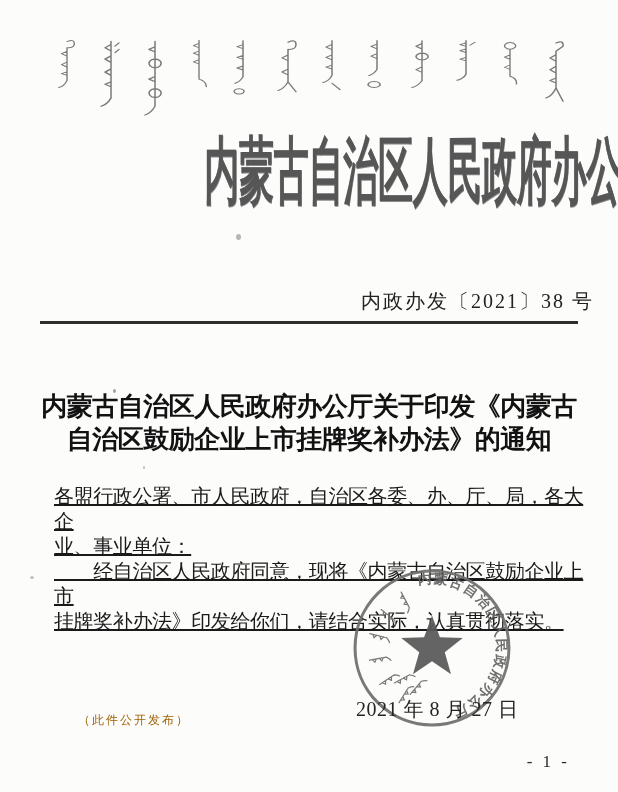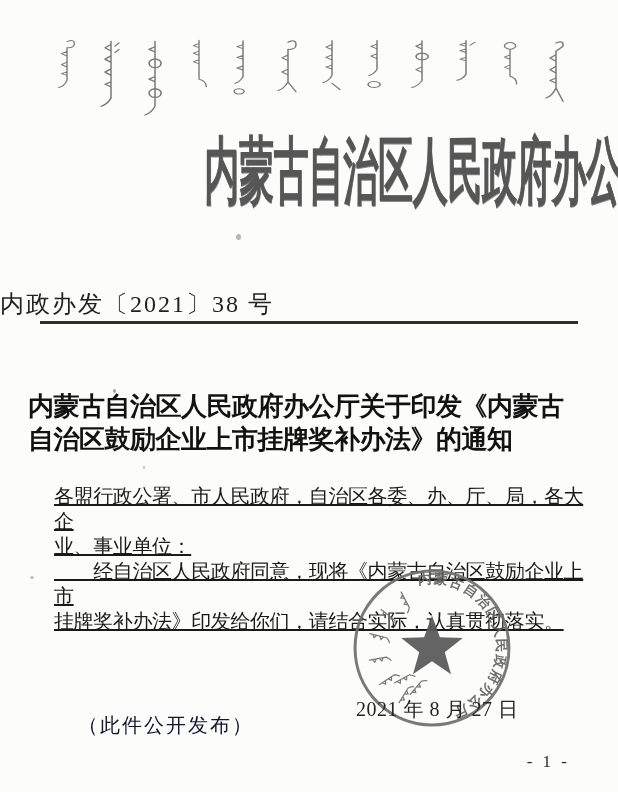--- a/index.html
+++ b/index.html
@@ -17,43 +17,43 @@
   .mongol-row svg{display:block;}
   .mglyph{stroke:#7a7a7a;stroke-width:1.5;fill:none;stroke-linecap:round;stroke-linejoin:round;}
   
   .masthead{position:absolute;left:0;top:122px;width:618px;text-align:center;white-space:nowrap;}
   .masthead-inner{
     display:inline-block;font-size:62px;font-weight:bold;letter-spacing:0px;
     color:#565656;text-shadow:0.5px 0.5px 0 #8a8a8a, -0.5px -0.5px 0 #9a9a9a;
     transform:scale(0.56,1.18);transform-origin:center top;
   }
   
-  .doc-number{position:absolute;left:0;top:288px;width:594px;text-align:left;
-    font-size:24px;letter-spacing:2px;color:#222;}
+  .doc-number{position:absolute;left:0;top:288px;width:594px;text-align:right;
+    font-size:20px;letter-spacing:2px;color:#222;}
   
   .rule{position:absolute;left:40px;top:321px;width:538px;height:3px;background:#2e2e2e;}
   
-  .notice-title{position:absolute;left:28px;top:390px;width:562px;text-align:left;
+  .notice-title{position:absolute;left:28px;top:390px;width:562px;text-align:center;
     font-weight:bold;font-size:26px;line-height:33px;letter-spacing:-0.5px;
     white-space:pre-line;color:#121212;}
   
   .notice-body{position:absolute;left:54px;top:484px;width:540px;
     font-size:20px;line-height:25px;letter-spacing:-0.4px;
     white-space:pre-line;color:#1a1a1a;text-decoration:underline;}
   
   .seal{position:absolute;left:351px;top:567px;width:162px;height:162px;z-index:2;opacity:0.92;}
   .seal-stroke{stroke:#6e6e6e;fill:none;}
   .seal-text{fill:#636363;font-size:13.5px;font-weight:bold;letter-spacing:1.5px;
     font-family:"Liberation Serif","DejaVu Serif",serif;}
   .seal-m{stroke:#6e6e6e;stroke-width:1.2;fill:none;stroke-linecap:round;}
   
   .issue-date{position:absolute;left:356px;top:696px;width:210px;z-index:3;
     font-size:20px;letter-spacing:0.5px;color:#242424;}
-  .release-note{position:absolute;left:78px;top:712px;font-size:20px;
-    letter-spacing:2px;color:#0f172a;}
+  .release-note{position:absolute;left:78px;top:712px;font-size:12px;
+    letter-spacing:2px;color:#a16207;}
   .page-number{position:absolute;left:0;top:752px;width:618px;text-align:right;
     padding-right:48px;box-sizing:border-box;font-size:17px;letter-spacing:3px;color:#2a2a2a;}
   
   .speck{position:absolute;background:#7d7d7d;border-radius:50%;}
 </style>
 </head>
 <body>
 
 <div class="page">
 

